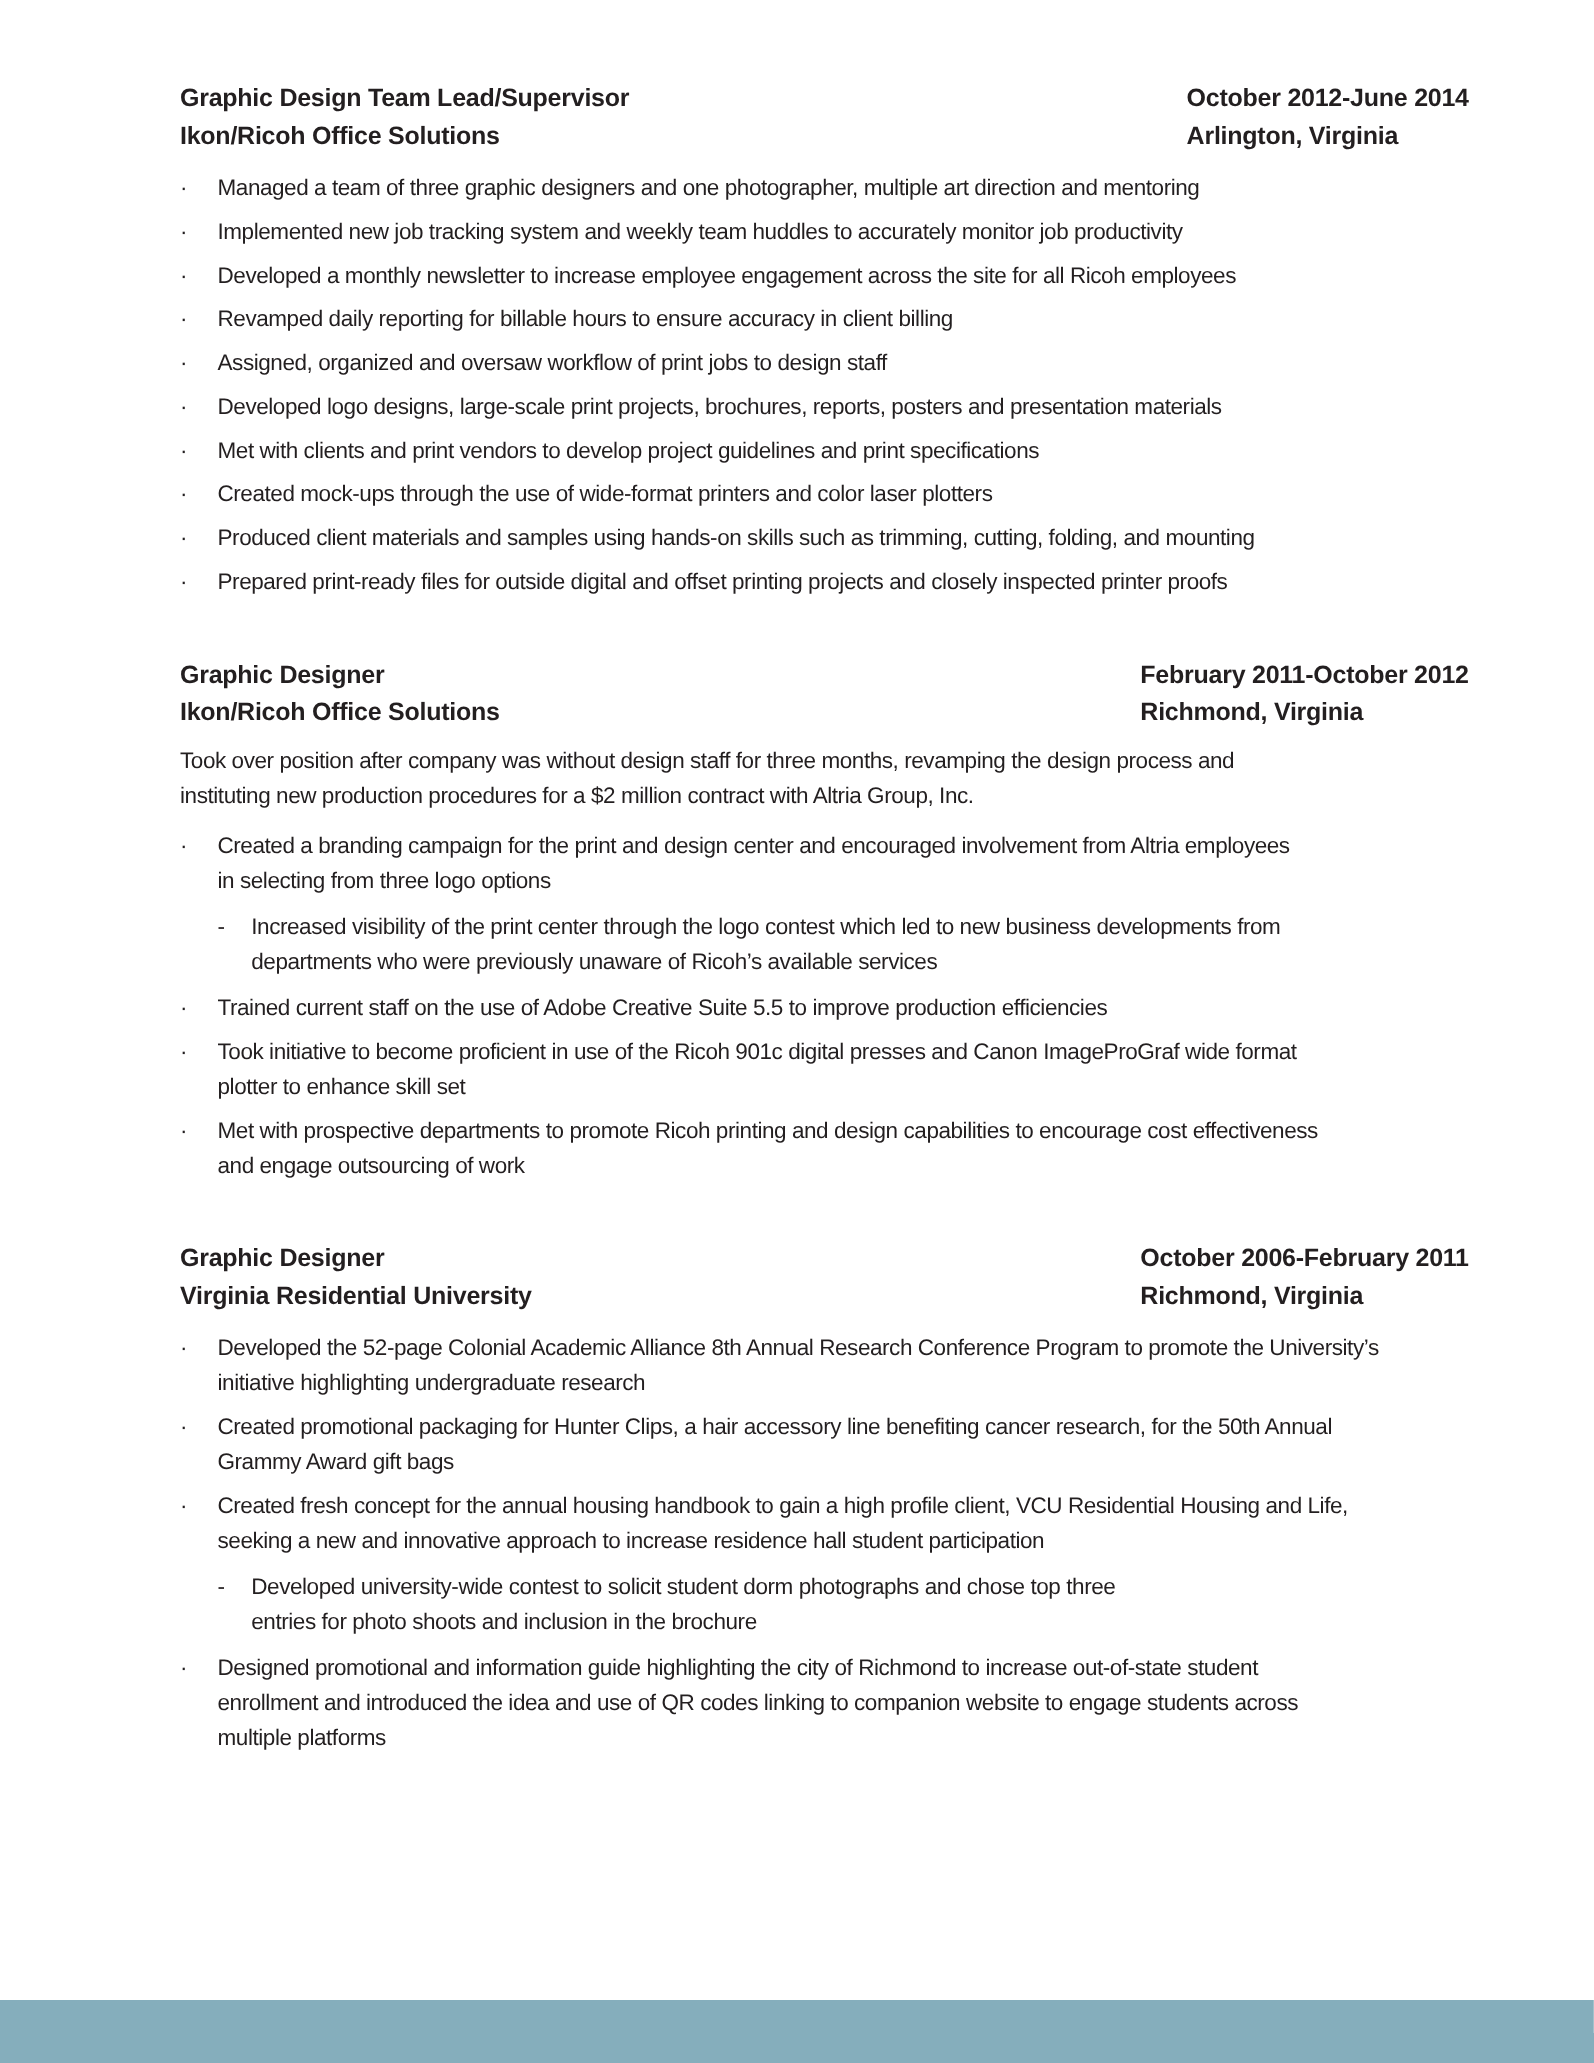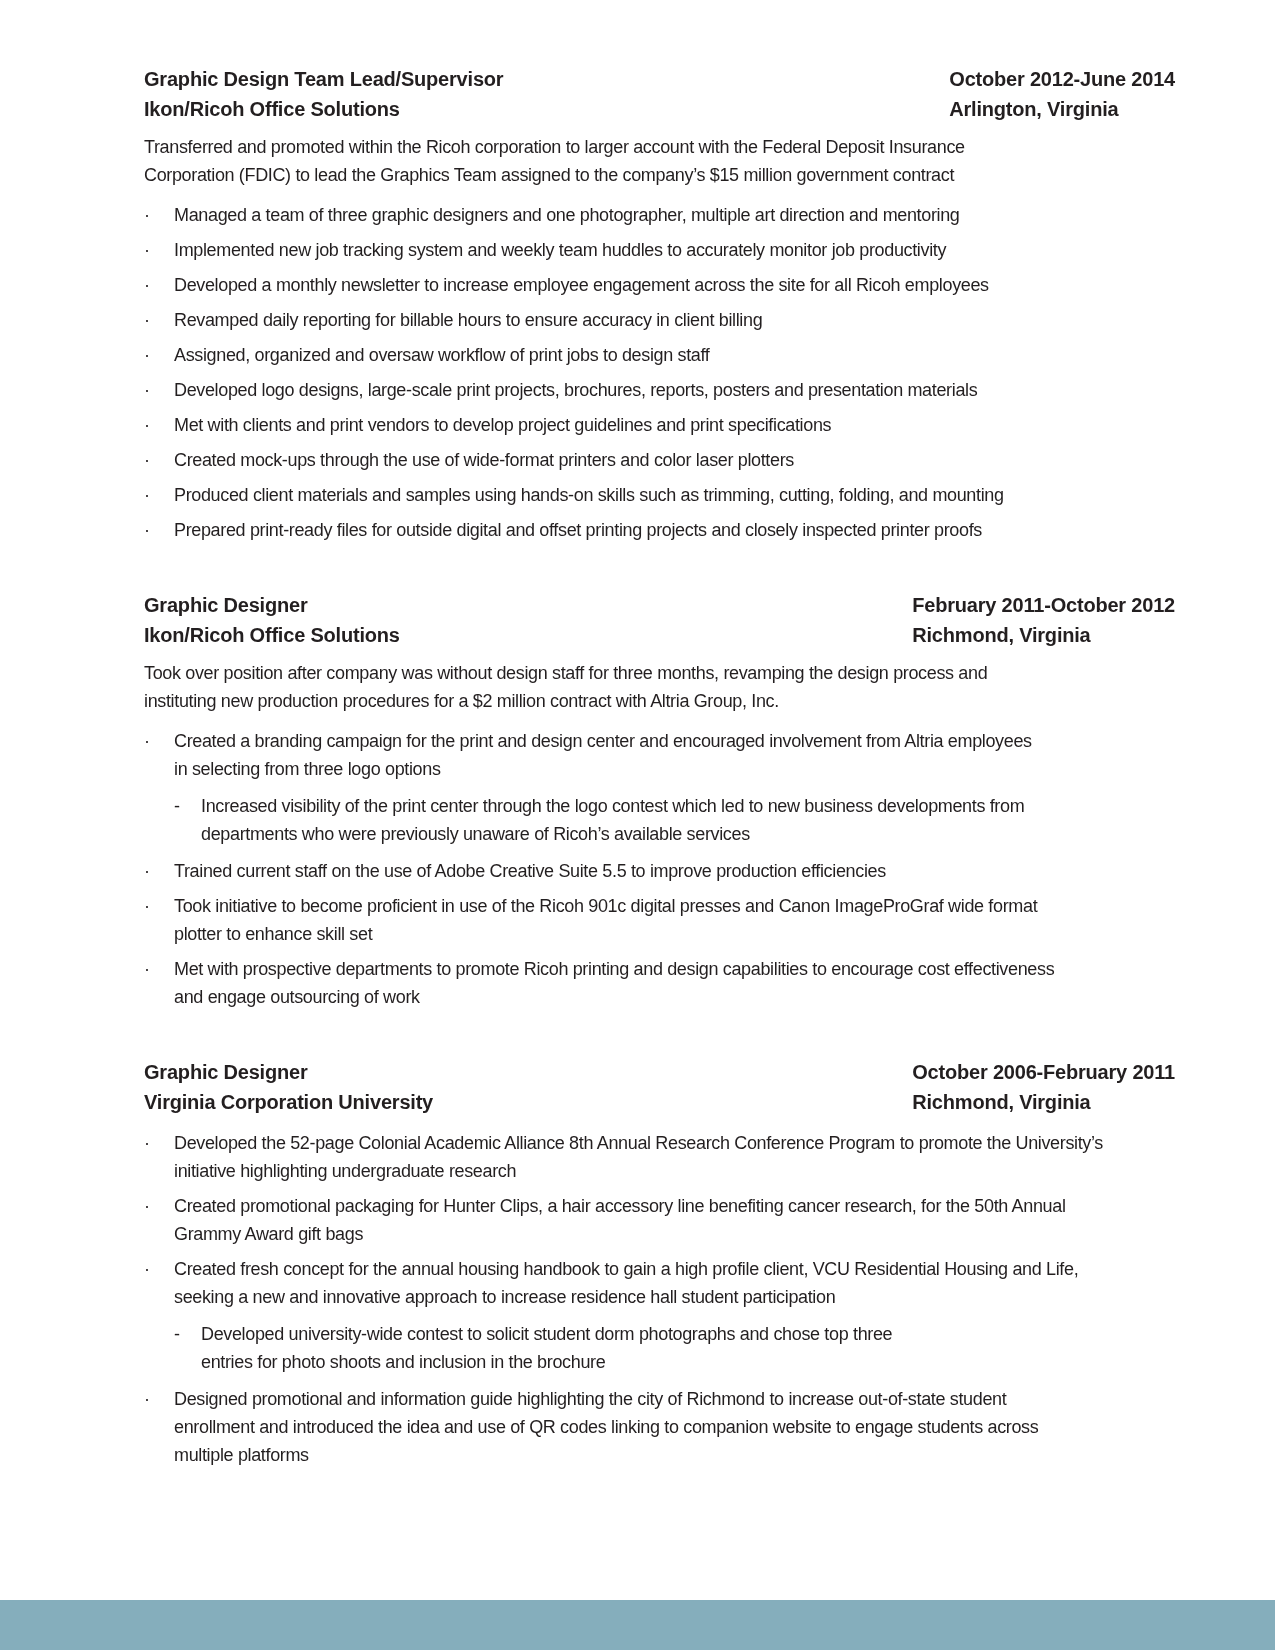--- a/index.html
+++ b/index.html
@@ -77,22 +77,20 @@
     <div class="job-header">
       <div class="job-left">
         <div>Graphic Design Team Lead/Supervisor</div>
         <div>Ikon/Ricoh Office Solutions</div>
       </div>
       <div class="job-right">
         <div>October 2012-June 2014</div>
         <div>Arlington, Virginia</div>
       </div>
     </div>
-    <p class="job-intro">Transferred and promoted within the Ricoh corporation to larger account with the Federal Deposit Insurance
-Corporation (FDIC) to lead the Graphics Team assigned to the company’s $15 million government contract</p>
     <div class="bullets">
       <div class="bullet">
           <span class="marker">·</span>
           <span class="btext">Managed a team of three graphic designers and one photographer, multiple art direction and mentoring</span>
         </div>
       <div class="bullet">
           <span class="marker">·</span>
           <span class="btext">Implemented new job tracking system and weekly team huddles to accurately monitor job productivity</span>
         </div>
       <div class="bullet">
@@ -168,21 +166,21 @@
           <span class="btext">Met with prospective departments to promote Ricoh printing and design capabilities to encourage cost effectiveness
 and engage outsourcing of work</span>
         </div>
     </div>
   </section>
 
   <section class="job">
     <div class="job-header">
       <div class="job-left">
         <div>Graphic Designer</div>
-        <div>Virginia Corporation University</div>
+        <div>Virginia Residential University</div>
       </div>
       <div class="job-right">
         <div>October 2006-February 2011</div>
         <div>Richmond, Virginia</div>
       </div>
     </div>
     <div class="bullets">
       <div class="bullet">
           <span class="marker">·</span>
           <span class="btext">Developed the 52-page Colonial Academic Alliance 8th Annual Research Conference Program to promote the University’s

